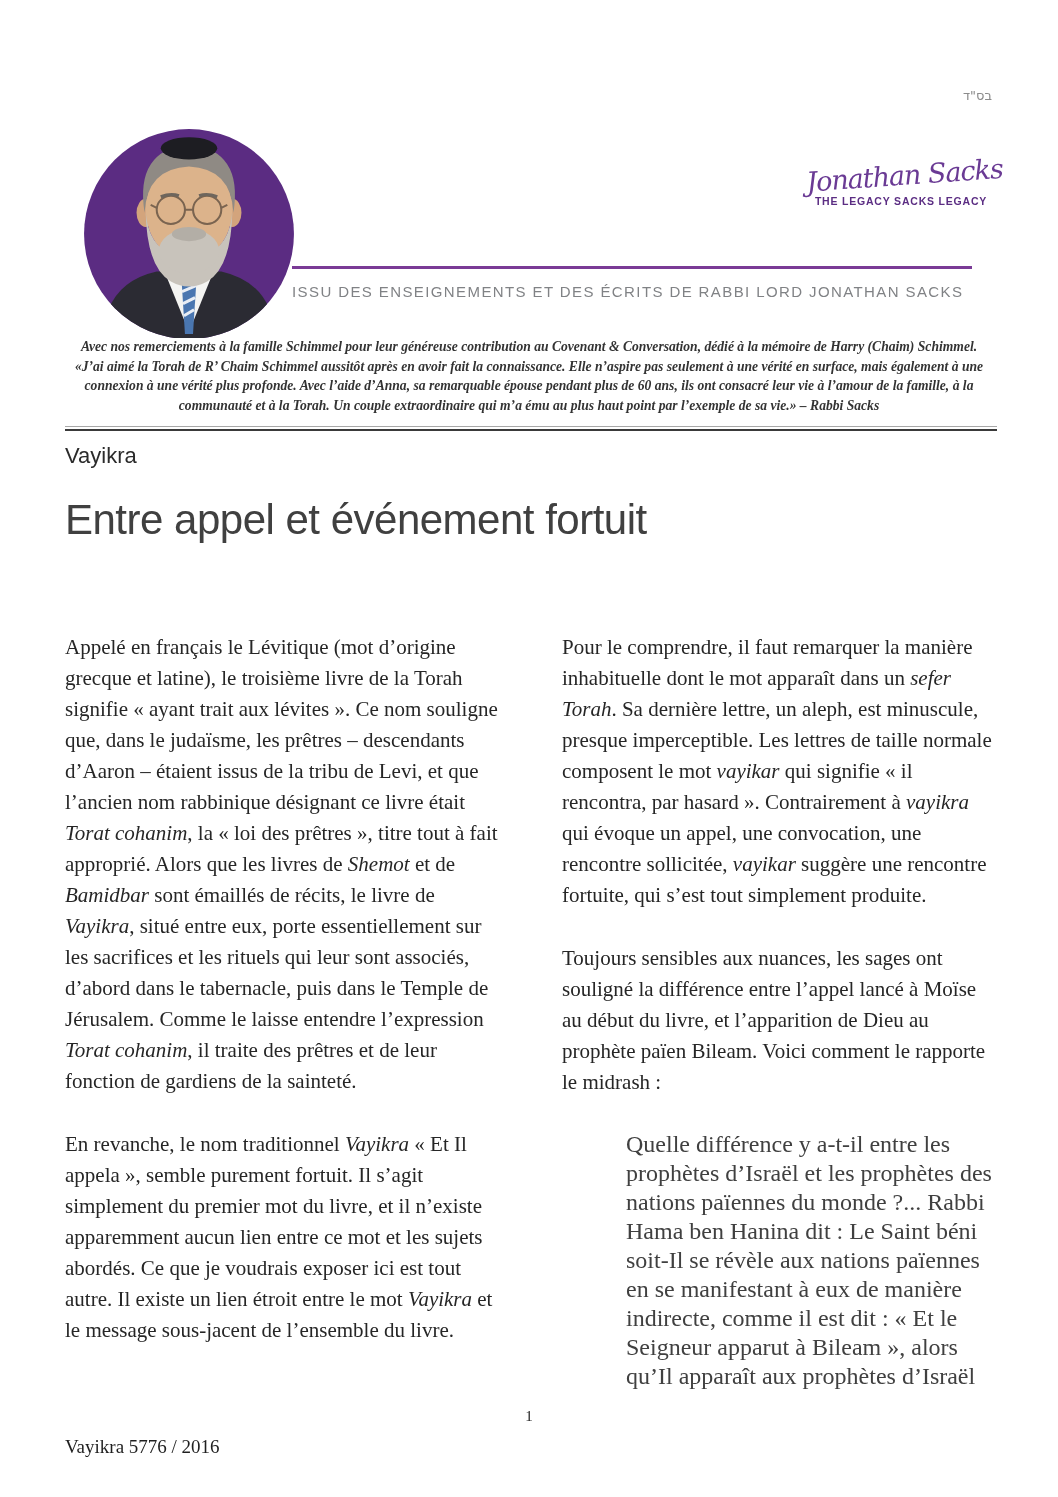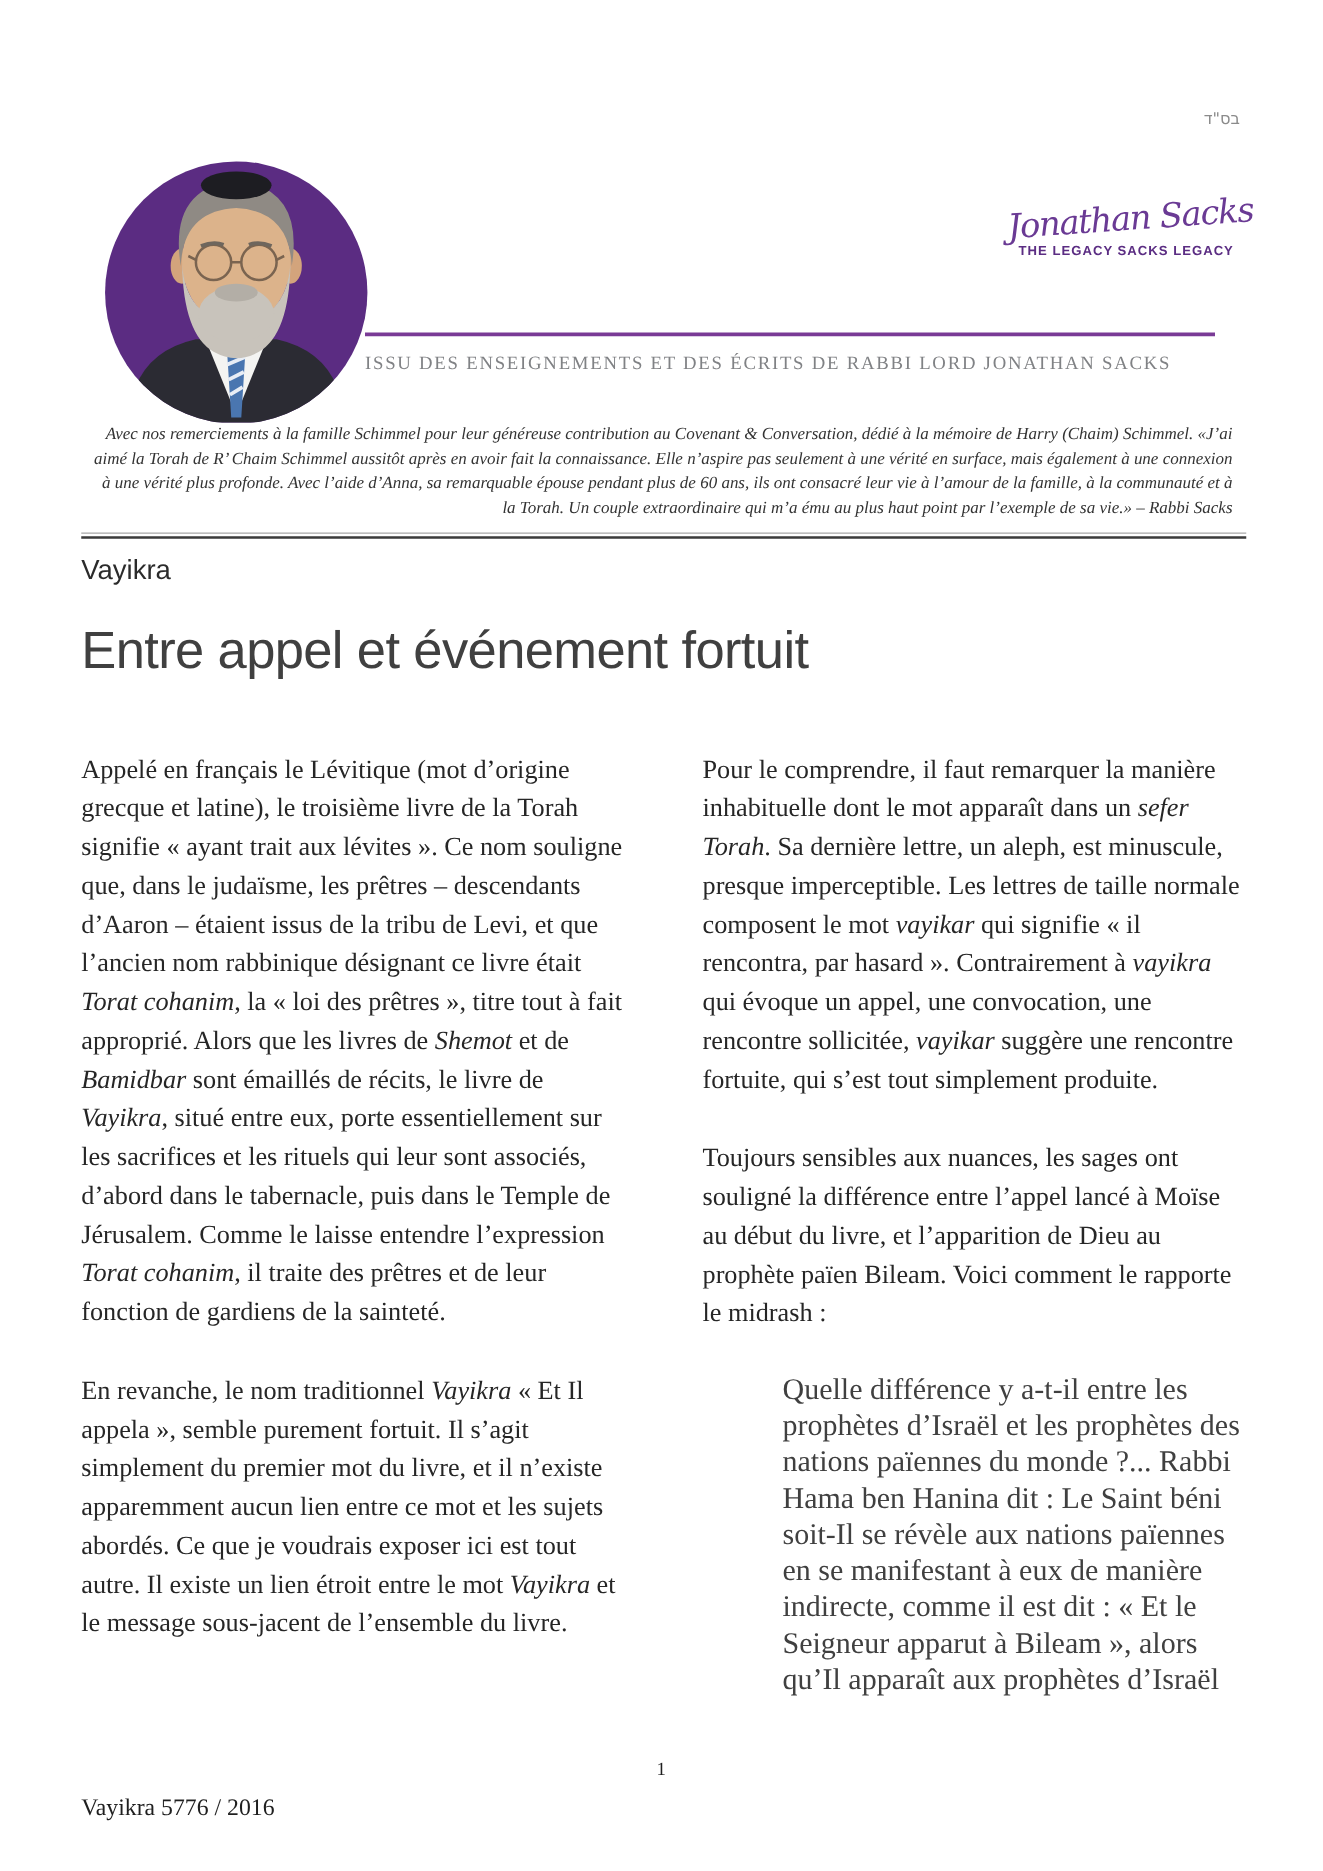--- a/index.html
+++ b/index.html
@@ -32,49 +32,49 @@
   }
   .sig-legacy{
     margin-top:4px;
     font-family:"Liberation Sans", sans-serif;
     color:#5b2d83;font-size:10.5px;font-weight:bold;letter-spacing:0.8px;
     white-space:nowrap;
   }
   .purple-rule{position:absolute;left:292px;top:266px;width:680px;height:3px;background:#7a3b96;}
   .tagline{
     position:absolute;left:292px;top:283px;
-    font-family:Liberation Serif, serif;
+    font-family:Liberation Sans, sans-serif;
     font-size:15px;letter-spacing:1.4px;color:#808285;white-space:nowrap;
   }
   
   .dedication{
     position:absolute;left:72px;top:337px;width:914px;
-    text-align:right;
-    font-weight:normal;font-style:italic;
+    text-align:center;
+    font-weight:bold;font-style:italic;
     font-size:13.6px;line-height:1.44;color:#333333;
   }
   
   .heavy-rule{
     position:absolute;left:65px;top:426px;width:932px;height:2px;
     border-top:1px solid #a8a8a8;border-bottom:2px solid #3a3a3a;
   }
   .parsha{
     position:absolute;left:65px;top:443px;
     font-family:"Liberation Sans", sans-serif;
     font-size:22px;color:#2b2b2b;
   }
   .title{
     position:absolute;left:65px;top:496px;margin:0;
     font-family:"Liberation Sans", sans-serif;
     font-size:42px;font-weight:normal;color:#404040;letter-spacing:-0.5px;
     white-space:nowrap;
   }
   
   .columns{
-    position:absolute;left:65px;top:600px;width:932px;
+    position:absolute;left:65px;top:632px;width:932px;
     display:flex;gap:62px;
   }
   .col{width:435px;}
   .para{
     margin:0 0 32px 0;
     font-size:21px;line-height:31px;color:#262626;
     text-align:left;
   }
   .quote{
     margin:22px 0 0 64px;

